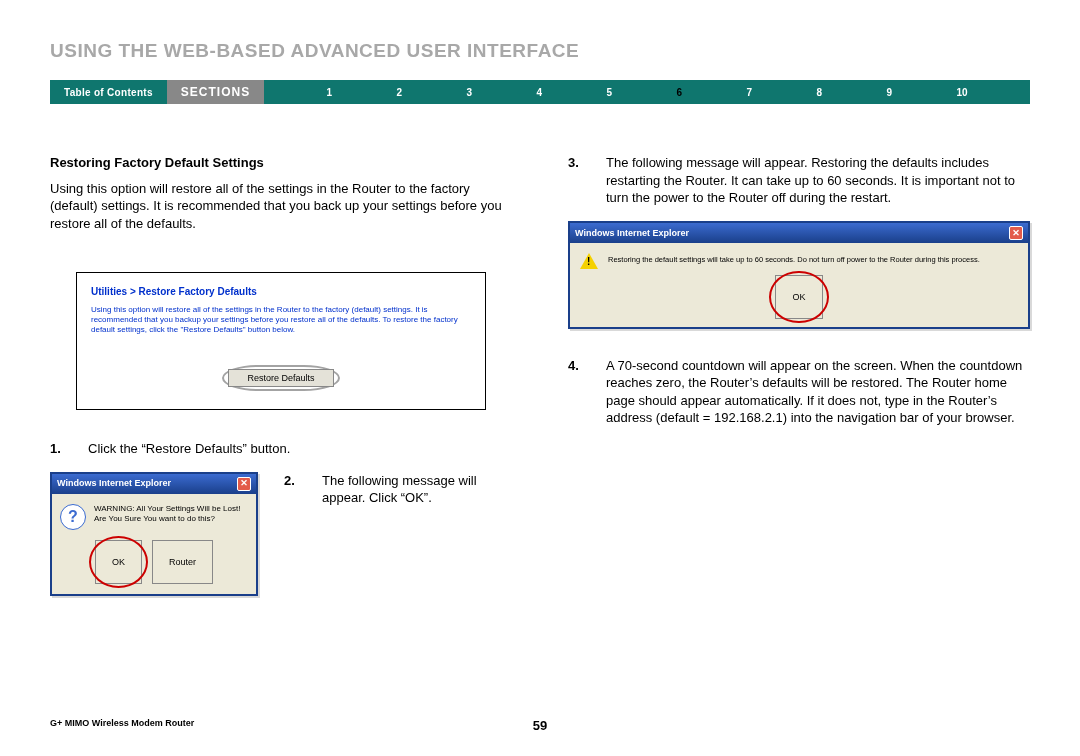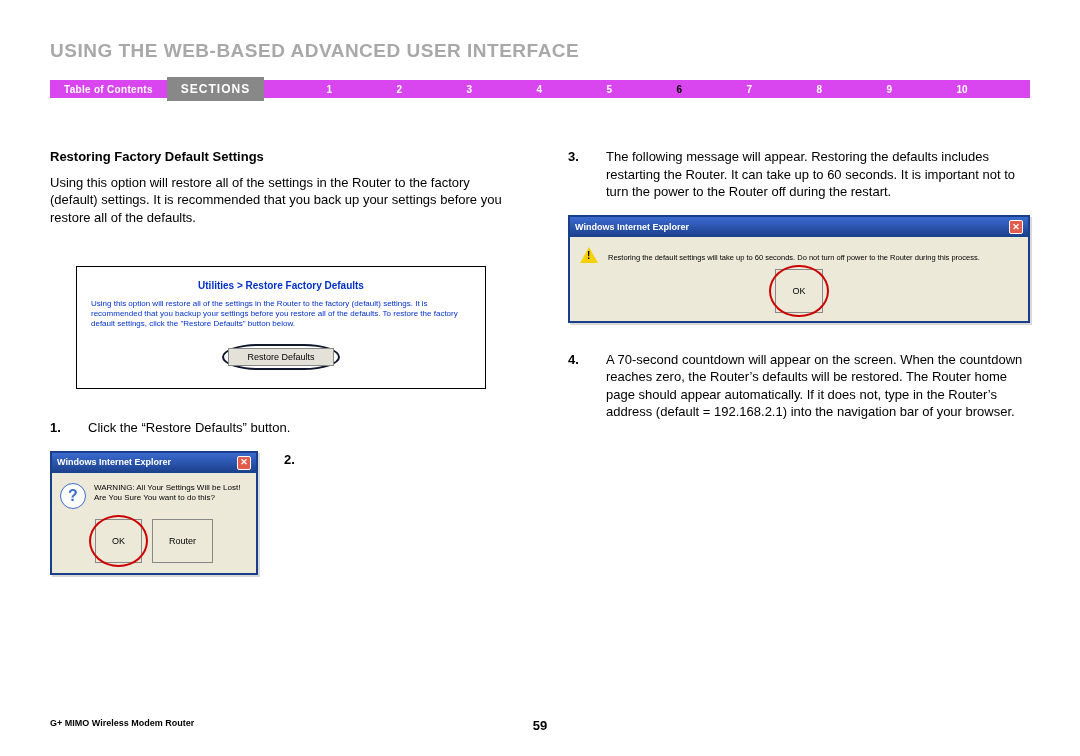--- a/index.html
+++ b/index.html
@@ -15,22 +15,22 @@
   .page-title {
     font-size: 19px;
     font-weight: bold;
     color: #a8a8a8;
     letter-spacing: 0.5px;
     margin-bottom: 18px;
   }
   .nav-bar {
     display: flex;
     align-items: center;
-    background: #d946ef;
-    height: 18px;
+    background: #0f766e;
+    height: 24px;
     font-size: 10px;
     color: #fff;
   }
   .nav-toc {
     padding: 0 14px;
     font-weight: bold;
     letter-spacing: 0.3px;
   }
   .nav-sections-label {
     background: #888;
@@ -59,28 +59,29 @@
   }
   .col { flex: 1; }
   .subheading { font-weight: bold; margin-bottom: 8px; }
   .intro { margin-bottom: 40px; }
   .util-box {
     border: 1.5px solid #000;
     padding: 12px 14px 18px 14px;
     width: 410px;
     margin: 0 auto 30px auto;
   }
-  .util-title { color: #0030cc; font-weight: bold; font-size: 10px; margin-bottom: 6px; text-align: center; }
+  .util-title { color: #0030cc; font-weight: bold; font-size: 10px; margin-bottom: 6px; }
   .util-text { color: #0030cc; font-size: 8px; line-height: 1.3; margin-bottom: 14px; }
   .util-btn-wrap { text-align: center; }
   .util-btn {
     display: inline-block;
-    border: 2px solid #0f172a;
+    border: 2px solid #a3a3a3;
     border-radius: 50%/80%;
     padding: 0;
+    margin-top: 15px;
   }
   .util-btn-inner {
     display: inline-block;
     background: #e4e2d8;
     border: 1px solid #888;
     font-size: 9px;
     padding: 2px 18px;
     margin: 2px 4px;
   }
   .step-row { display: flex; gap: 20px; margin-bottom: 14px; }
@@ -148,21 +149,21 @@
     width: 462px;
     background: #ece9d8;
     font-size: 9px;
     margin-bottom: 28px;
     box-shadow: 2px 2px 0 rgba(0,0,0,0.15);
   }
   .dlg-body-wide {
     display: flex;
     gap: 10px;
     padding: 8px 10px 4px 10px;
-    align-items: flex-end;
+    align-items: center;
   }
   .warn-icon {
     width: 0; height: 0;
     border-left: 9px solid transparent;
     border-right: 9px solid transparent;
     border-bottom: 16px solid #f5d100;
     position: relative;
     flex-shrink: 0;
     margin-top: 2px;
   }
@@ -243,20 +244,21 @@
         <div class="dlg-btns">
           <span style="position:relative; display:inline-block;">
             <button class="dlg-btn ok-circled">OK</button>
             <span class="red-oval"></span>
           </span>
           <button class="dlg-btn">Router</button>
         </div>
       </div>
       <div class="step-row" style="flex:1;">
         <div class="step-num">2.</div>
+        <div>The following message will appear. Click “OK”.</div>
       </div>
     </div>
   </div>
 
   <div class="col">
     <div class="step-row">
       <div class="step-num">3.</div>
       <div>The following message will appear. Restoring the defaults includes restarting the Router. It can take up to 60 seconds. It is important not to turn the power to the Router off during the restart.</div>
     </div>
 

